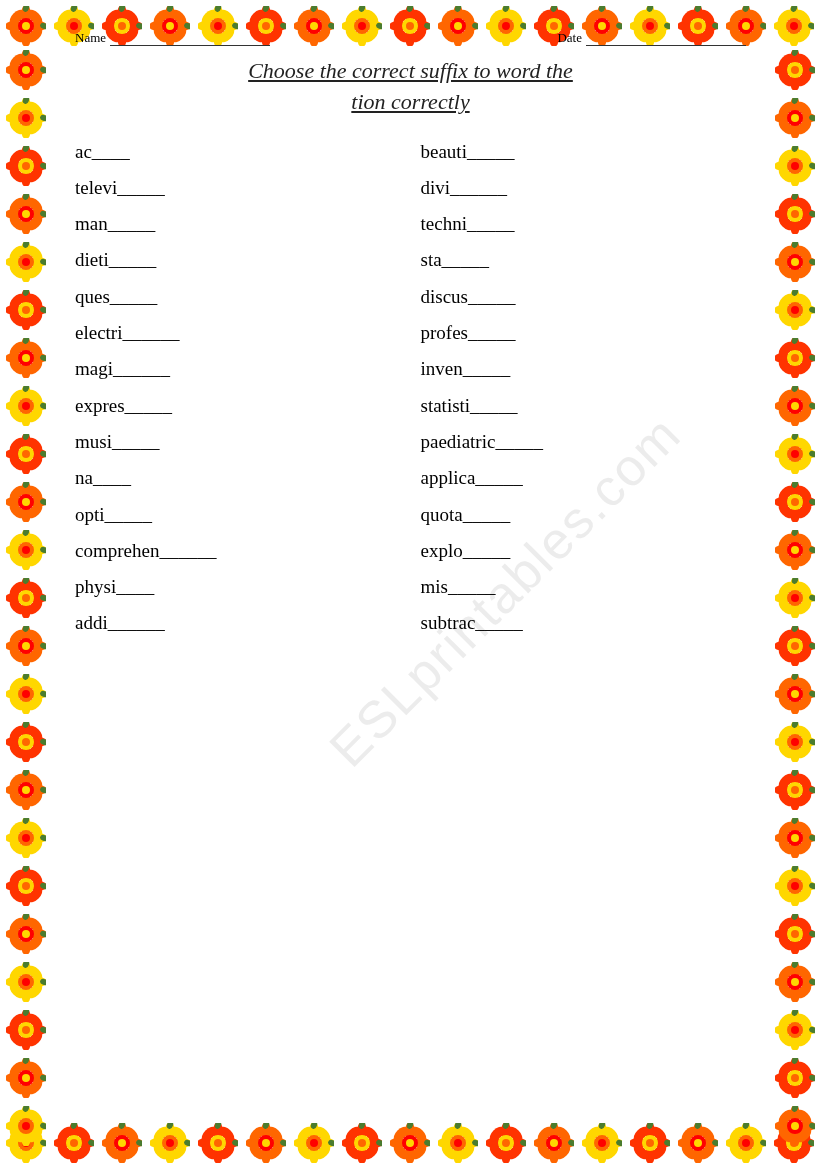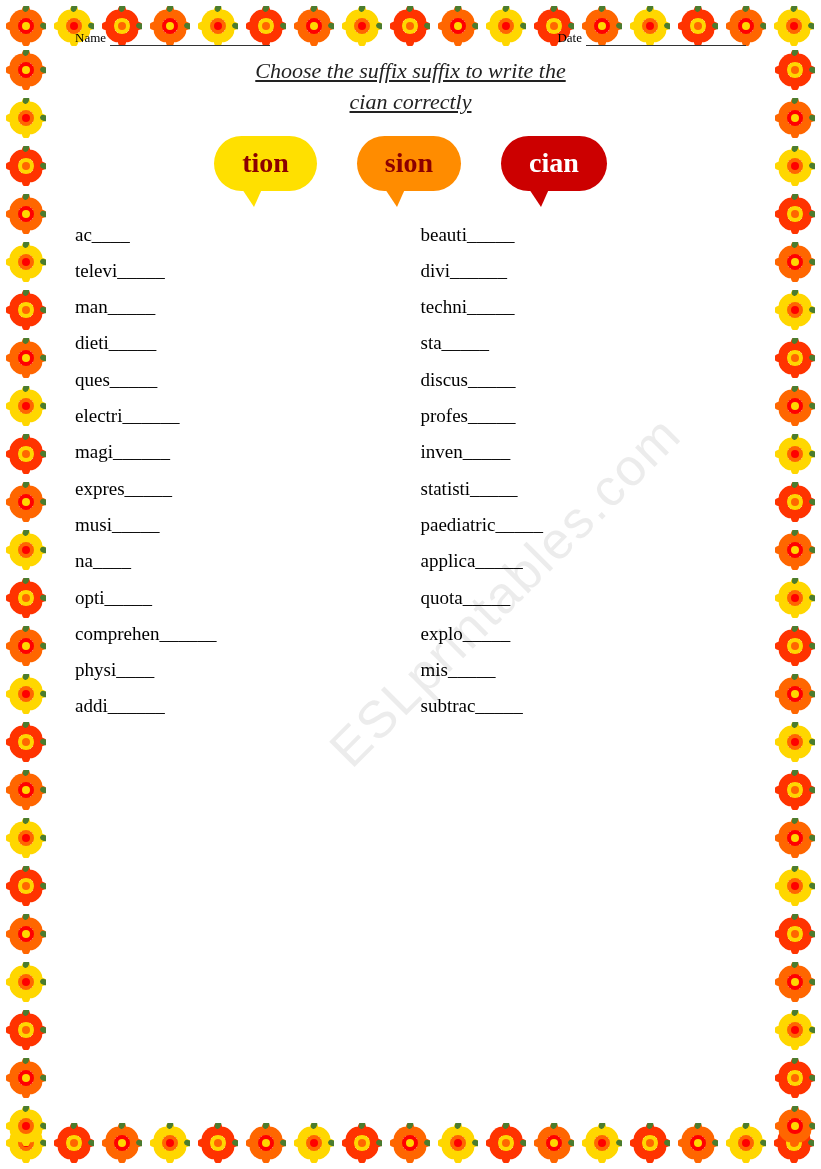--- a/index.html
+++ b/index.html
@@ -1550,35 +1550,24 @@
         <span>Name</span>
         <span class="underline"></span>
       </div>
       <div class="date-line">
         <span>Date</span>
         <span class="underline"></span>
       </div>
     </div>
 
     <div class="title">
-      <div>Choose the suffix suffix to write the</div>
-      <div>cian correctly</div>
+      <div>Choose the correct suffix to word the</div>
+      <div>tion correctly</div>
     </div>
 
-    <div class="bubbles-row">
-      <div class="bubble bubble-yellow">
-        <span>tion</span>
-      </div>
-      <div class="bubble bubble-orange">
-        <span>sion</span>
-      </div>
-      <div class="bubble bubble-red">
-        <span>cian</span>
-      </div>
-    </div>
 
     <div class="words-grid" id="words-grid">
     <div class="word-item">
           <span class="word-base">ac____</span>
         </div>
         <div class="word-item">
           <span class="word-base">beauti_____</span>
         </div>
         <div class="word-item">
           <span class="word-base">televi_____</span>

